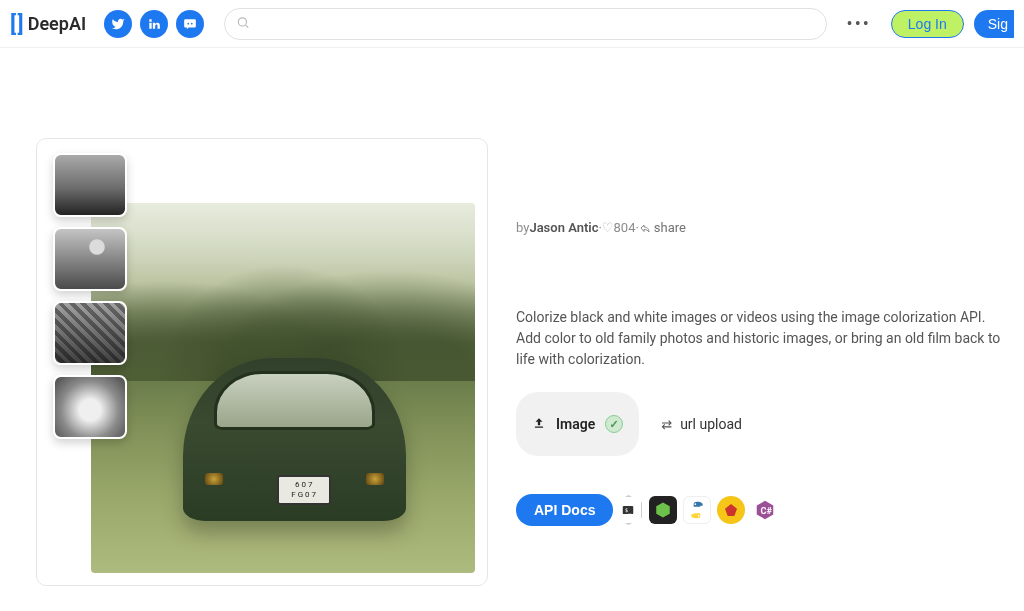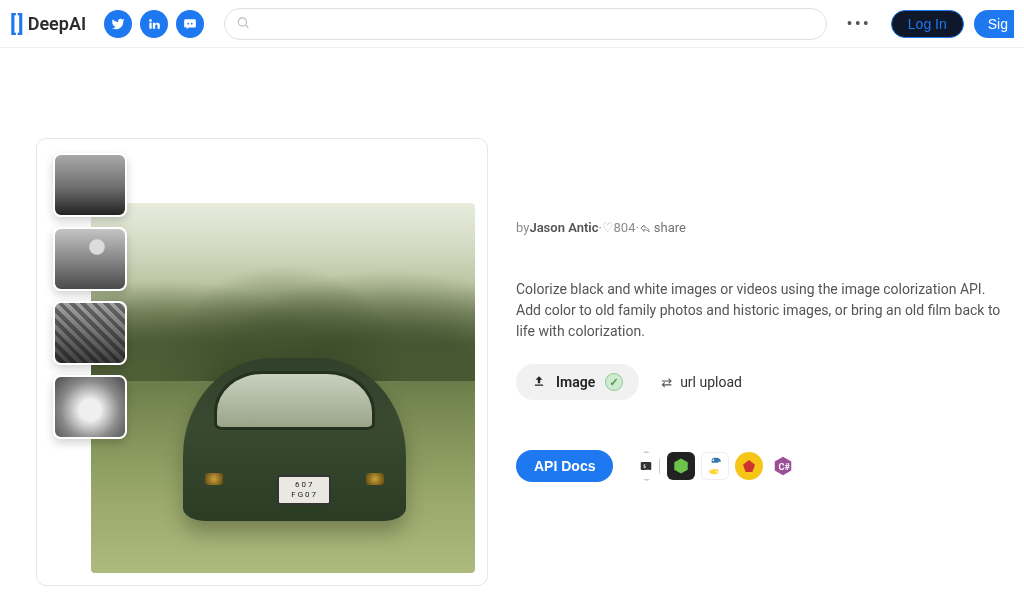--- a/index.html
+++ b/index.html
@@ -55,21 +55,21 @@
       position: absolute;
       left: 12px; top: 50%; transform: translateY(-50%);
       color: #bbb;
     }
     .dots-btn {
       font-size: 18px; color: #555; padding: 0 10px; cursor: pointer; letter-spacing: 2px;
     }
     .login-btn {
       border: 1.5px solid #1e78f0;
       color: #1e78f0;
-      background: #0f172a;
+      background: #bef264;
       border-radius: 16px;
       padding: 5px 16px;
       font-size: 14px;
       font-weight: 500;
       cursor: pointer;
     }
     .signup-btn {
       background: #1e78f0;
       color: #fff;
       border: none;
@@ -175,53 +175,53 @@
     .byline {
       margin-top: 16px;
       font-size: 13px;
       color: #8c8c8c;
       display: flex; align-items: center; gap: 0;
     }
     .byline .author { color: #555; font-weight: 600; }
     .heart { color: #bbb; }
     .share { color: #737373; cursor: pointer; display: inline-flex; align-items: center; gap: 3px;}
     .desc {
-      margin-top: 44px;
+      margin-top: 72px;
       font-size: 14px;
       line-height: 1.5;
       color: #555;
       max-width: 495px;
     }
     .upload-row {
       margin-top: 22px;
       display: flex; gap: 22px; align-items: center;
     }
     .pill {
       display: inline-flex; align-items: center; gap: 10px;
-      border-radius: 22px; padding: 9px 16px;
+      border-radius: 22px; padding: 23px 16px;
       font-size: 14px; font-weight: 600;
       cursor: pointer;
     }
     .pill.image-pill {
       background: #f1f1f1; color: #222;
     }
     .check-badge {
       width: 18px; height: 18px; border-radius: 50%;
       background: #cfead1; border: 1.5px solid #8bcc92;
       display: flex; align-items: center; justify-content: center;
       color: #4a9a53; font-size: 11px;
     }
     .url-upload {
       color: #333; font-size: 14px; display: inline-flex; align-items: center; gap: 8px;
       cursor: pointer;
     }
     .swap-icon { font-size: 13px; color: #555;}
     .bottom-row {
-      margin-top: 50px;
-      display: flex; align-items: center; gap: 18px;
+      margin-top: 38px;
+      display: flex; align-items: center; 
     }
     .api-docs-btn {
       background: #1e78f0; color: #fff; border: none;
       border-radius: 18px; padding: 8px 18px;
       font-size: 14px; font-weight: 600; cursor: pointer;
     }
     .lang-icons { display: flex; gap: 6px; align-items: center;}
     .lang-icon {
       width: 28px; height: 28px; border-radius: 6px;
       display: flex; align-items: center; justify-content: center;

